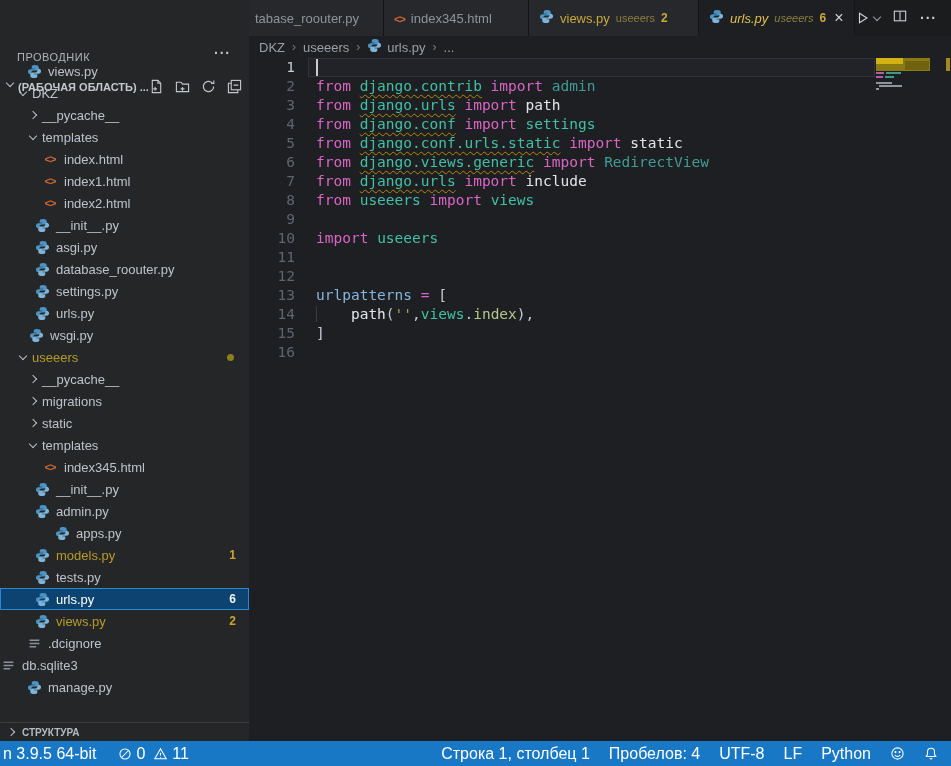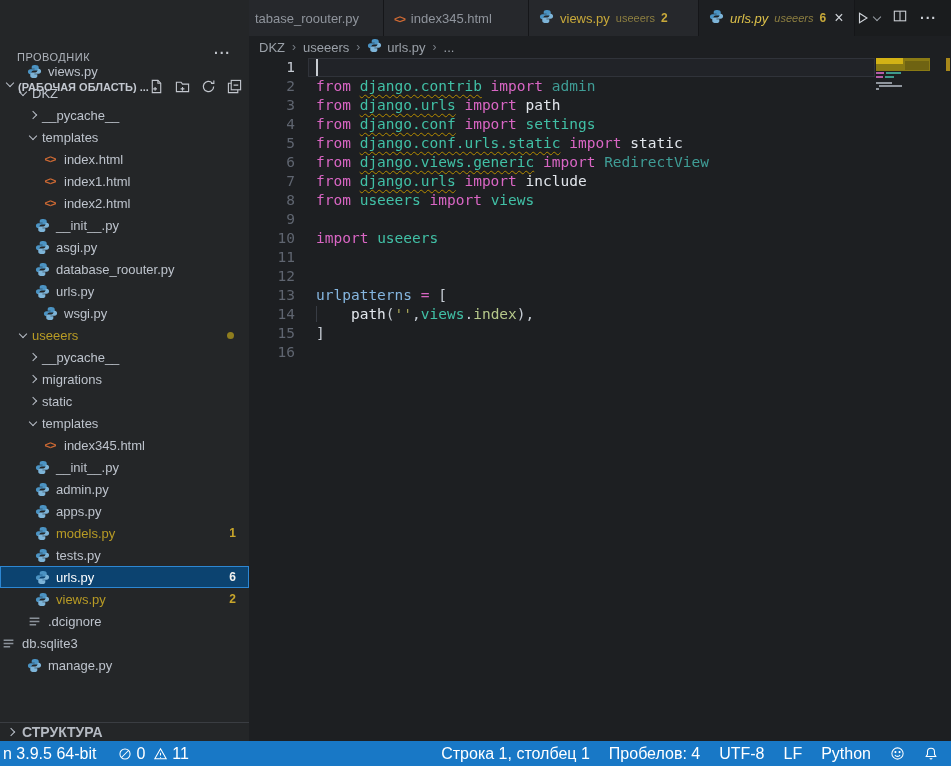--- a/index.html
+++ b/index.html
@@ -26,21 +26,21 @@
   .tree-row .t-icon { width:16px; margin-right:6px; flex:none; display:flex; justify-content:center; align-items:center; }
   .tree-row.modified .t-label { color:#b89b25; }
   .tree-row.selected { background:#0c4370; outline:1px solid #2d87d3; outline-offset:-1px; }
   .tree-row.selected .t-label { color:#ffffff; }
   .t-badge { position:absolute; right:13px; font-size:12px; font-weight:bold; color:#c9a62b; }
   .tree-row.selected .t-badge { color:#f2f2ef; }
   .t-dot { position:absolute; right:15px; width:7px; height:7px; border-radius:50%; background:#8f7d1e; }
   .html-glyph { color:#cf6a34; font-weight:bold; font-size:11px; letter-spacing:-1px; }
 
   #outline-header { position:absolute; left:0; top:722px; width:249px; height:19px; border-top:1px solid #3a3d42; display:flex; align-items:center; gap:8px; padding-left:8px; }
-  #outline-header .lbl { font-size:14px; font-weight:bold; color:#b5bac2;text-align:right; }
+  #outline-header .lbl { font-size:10px; font-weight:bold; color:#b5bac2;text-align:right; }
 
   
   #tabbar { position:absolute; left:249px; top:0; width:702px; height:36px; background:#1a1c1e; display:flex; }
   .tab { height:36px; display:flex; align-items:center; gap:6px; padding:0 10px; border-right:1px solid #151619; background:#26282c; font-size:13px; color:#8f949c; cursor:pointer; overflow:hidden; }
   .tab:nth-child(1){ width:135px; padding-left:6px; }
   .tab:nth-child(2){ width:145px; }
   .tab:nth-child(3){ width:170px; }
   .tab:nth-child(4){ width:156px; }
   .tab.active { background:#1d1f22; }
   .tab.modified .tab-name { color:#c8a93a; }
@@ -195,23 +195,32 @@
         </span>
         <span class="t-label">database_roouter.py</span>
       </div>
       <div class="tree-row" style="padding-left: 34px;">
         <span class="t-icon">
           <svg width="15" height="15" viewBox="0 0 16 16">
             <path fill="#4b93c3" d="M7.9 1C6.1 1 5 1.8 5 3.2V5h3.1v.5H3.6C2 5.5 1 6.6 1 8.2s1 2.7 2.6 2.7h1.2V9.3C4.8 8 5.9 7 7.2 7h3.3c1.1 0 2-.9 2-2V3.2C12.5 1.8 10.8 1 8.9 1h-1z"></path>
             <path fill="#7db4d8" d="M8.1 15c1.8 0 2.9-.8 2.9-2.2V11H7.9v-.5h4.5c1.6 0 2.6-1.1 2.6-2.7s-1-2.7-2.6-2.7h-1.2v1.6c0 1.3-1.1 2.3-2.4 2.3H5.5c-1.1 0-2 .9-2 2v1.8C3.5 14.2 5.2 15 7.1 15h1z"></path>
           </svg>
         </span>
+        <span class="t-label">settings.py</span>
+      </div>
+      <div class="tree-row" style="padding-left: 34px;">
+        <span class="t-icon">
+          <svg width="15" height="15" viewBox="0 0 16 16">
+            <path fill="#4b93c3" d="M7.9 1C6.1 1 5 1.8 5 3.2V5h3.1v.5H3.6C2 5.5 1 6.6 1 8.2s1 2.7 2.6 2.7h1.2V9.3C4.8 8 5.9 7 7.2 7h3.3c1.1 0 2-.9 2-2V3.2C12.5 1.8 10.8 1 8.9 1h-1z"></path>
+            <path fill="#7db4d8" d="M8.1 15c1.8 0 2.9-.8 2.9-2.2V11H7.9v-.5h4.5c1.6 0 2.6-1.1 2.6-2.7s-1-2.7-2.6-2.7h-1.2v1.6c0 1.3-1.1 2.3-2.4 2.3H5.5c-1.1 0-2 .9-2 2v1.8C3.5 14.2 5.2 15 7.1 15h1z"></path>
+          </svg>
+        </span>
         <span class="t-label">urls.py</span>
       </div>
-      <div class="tree-row" style="padding-left: 42px;">
+      <div class="tree-row" style="padding-left: 28px;">
         <span class="t-icon">
           <svg width="15" height="15" viewBox="0 0 16 16">
             <path fill="#4b93c3" d="M7.9 1C6.1 1 5 1.8 5 3.2V5h3.1v.5H3.6C2 5.5 1 6.6 1 8.2s1 2.7 2.6 2.7h1.2V9.3C4.8 8 5.9 7 7.2 7h3.3c1.1 0 2-.9 2-2V3.2C12.5 1.8 10.8 1 8.9 1h-1z"></path>
             <path fill="#7db4d8" d="M8.1 15c1.8 0 2.9-.8 2.9-2.2V11H7.9v-.5h4.5c1.6 0 2.6-1.1 2.6-2.7s-1-2.7-2.6-2.7h-1.2v1.6c0 1.3-1.1 2.3-2.4 2.3H5.5c-1.1 0-2 .9-2 2v1.8C3.5 14.2 5.2 15 7.1 15h1z"></path>
           </svg>
         </span>
         <span class="t-label">wsgi.py</span>
       </div>
       <div class="tree-row modified" style="padding-left: 20px;">
         <span class="t-chev chev down"></span>
@@ -251,21 +260,21 @@
       </div>
       <div class="tree-row" style="padding-left: 34px;">
         <span class="t-icon">
           <svg width="15" height="15" viewBox="0 0 16 16">
             <path fill="#4b93c3" d="M7.9 1C6.1 1 5 1.8 5 3.2V5h3.1v.5H3.6C2 5.5 1 6.6 1 8.2s1 2.7 2.6 2.7h1.2V9.3C4.8 8 5.9 7 7.2 7h3.3c1.1 0 2-.9 2-2V3.2C12.5 1.8 10.8 1 8.9 1h-1z"></path>
             <path fill="#7db4d8" d="M8.1 15c1.8 0 2.9-.8 2.9-2.2V11H7.9v-.5h4.5c1.6 0 2.6-1.1 2.6-2.7s-1-2.7-2.6-2.7h-1.2v1.6c0 1.3-1.1 2.3-2.4 2.3H5.5c-1.1 0-2 .9-2 2v1.8C3.5 14.2 5.2 15 7.1 15h1z"></path>
           </svg>
         </span>
         <span class="t-label">admin.py</span>
       </div>
-      <div class="tree-row" style="padding-left: 34px;">
+      <div class="tree-row" style="padding-left: 54px;">
         <span class="t-icon">
           <svg width="15" height="15" viewBox="0 0 16 16">
             <path fill="#4b93c3" d="M7.9 1C6.1 1 5 1.8 5 3.2V5h3.1v.5H3.6C2 5.5 1 6.6 1 8.2s1 2.7 2.6 2.7h1.2V9.3C4.8 8 5.9 7 7.2 7h3.3c1.1 0 2-.9 2-2V3.2C12.5 1.8 10.8 1 8.9 1h-1z"></path>
             <path fill="#7db4d8" d="M8.1 15c1.8 0 2.9-.8 2.9-2.2V11H7.9v-.5h4.5c1.6 0 2.6-1.1 2.6-2.7s-1-2.7-2.6-2.7h-1.2v1.6c0 1.3-1.1 2.3-2.4 2.3H5.5c-1.1 0-2 .9-2 2v1.8C3.5 14.2 5.2 15 7.1 15h1z"></path>
           </svg>
         </span>
         <span class="t-label">apps.py</span>
       </div>
       <div class="tree-row modified" style="padding-left: 34px;">
         <span class="t-icon">

